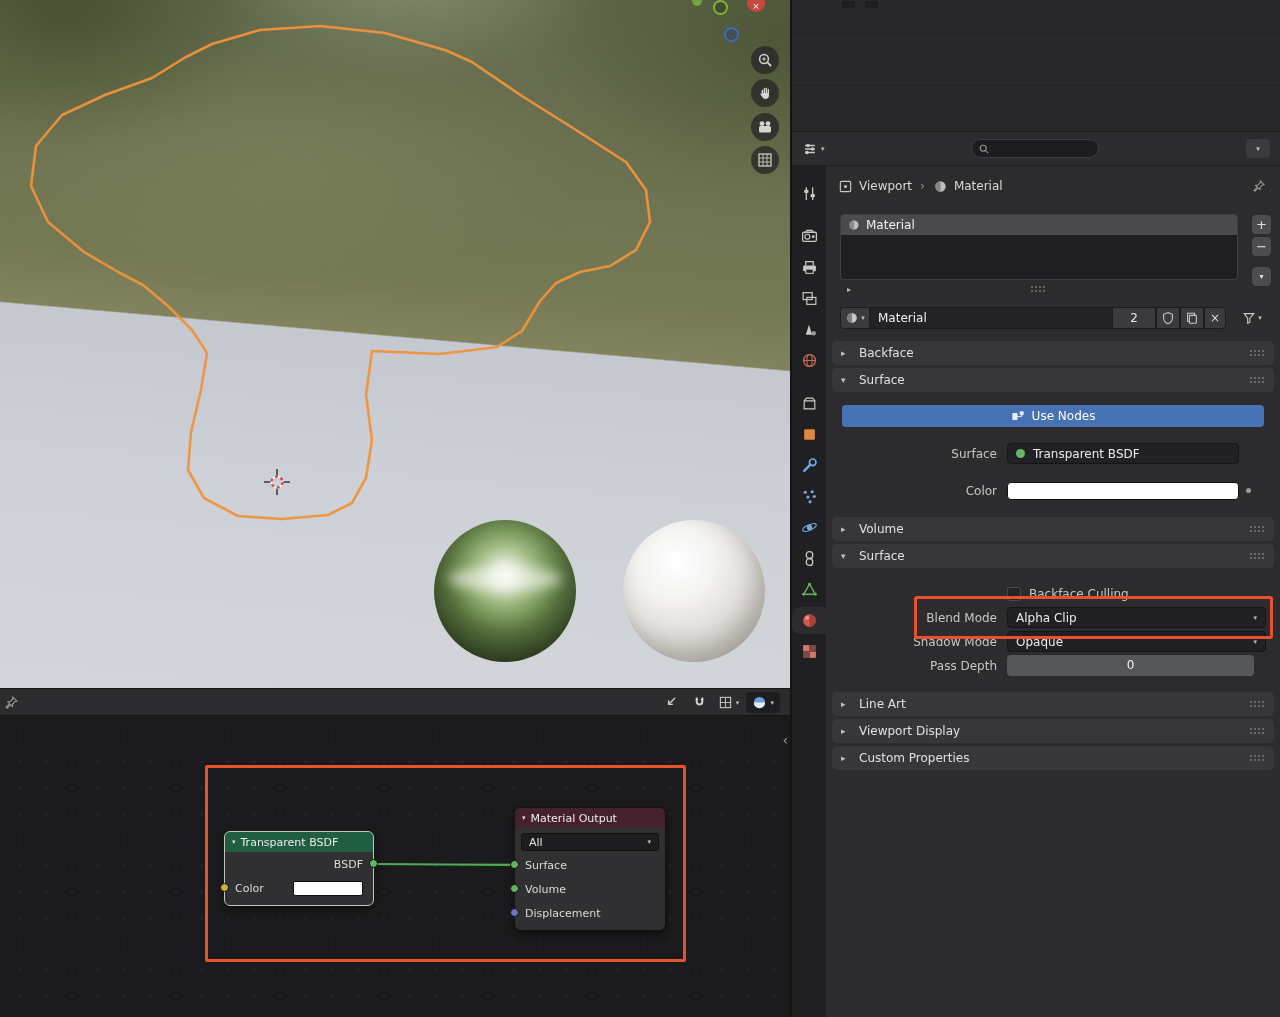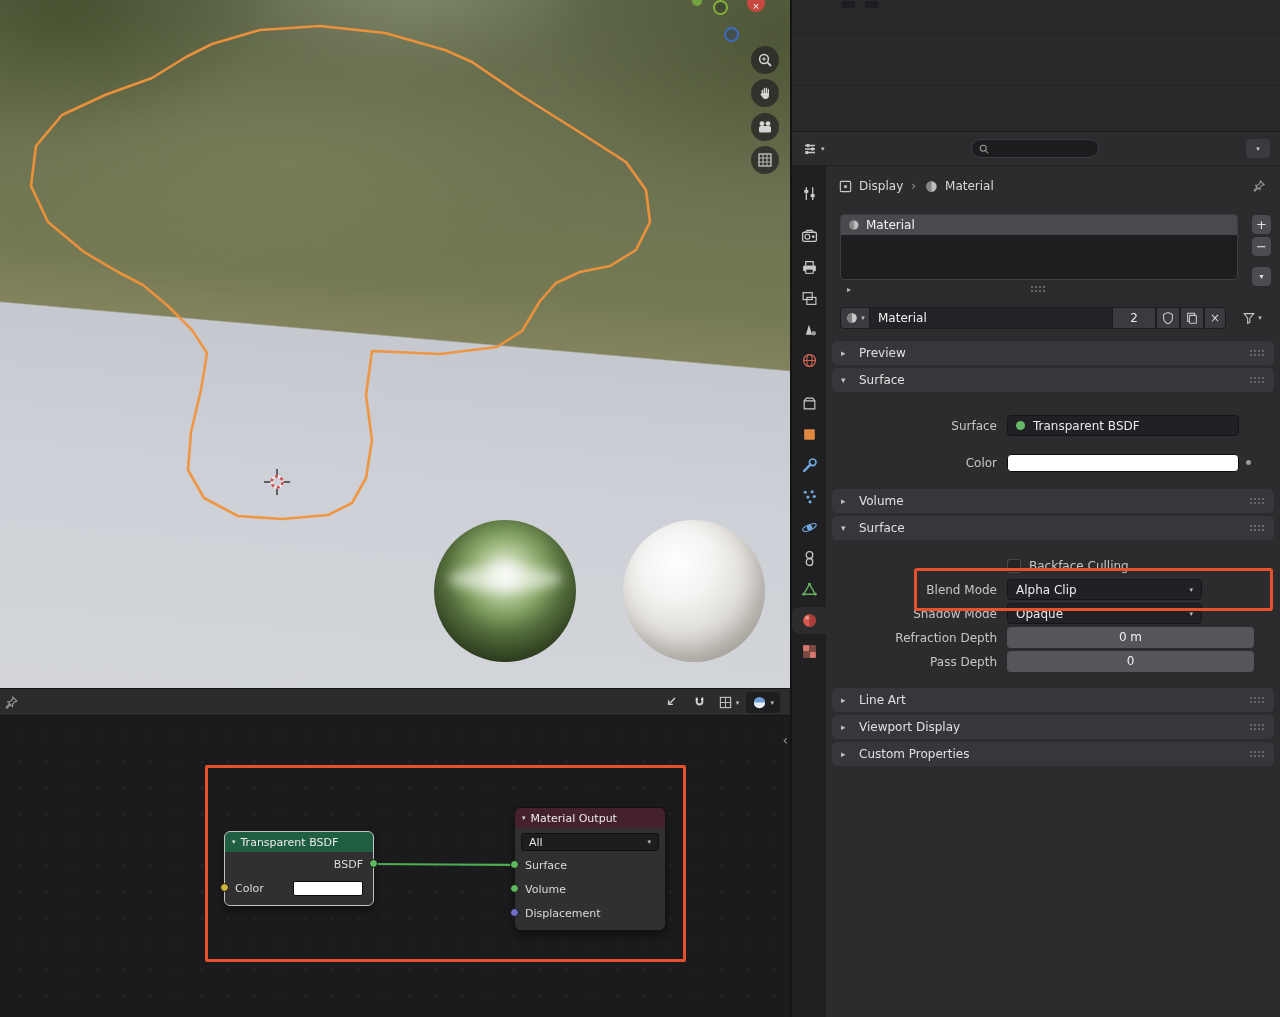--- a/index.html
+++ b/index.html
@@ -147,21 +147,21 @@
 
   .use-nodes{margin:6px 10px 4px 16px;width:422px;height:22px;background:#4772b3;border-radius:4px;color:#fff;
     display:flex;align-items:center;justify-content:center;gap:7px}
   .use-nodes svg{width:14px;height:14px}
 
   .prop-row{height:21px;margin:3px 10px 3px 0;display:flex;align-items:center;position:relative}
   .prop-row.spaced{margin-top:16px}
   .plabel{width:181px;padding-right:10px;text-align:right;color:#c6c6c6;flex:none}
   .dd{height:21px;background:#212125;border:1px solid #151517;border-radius:4px;display:flex;align-items:center;
     padding:0 8px;color:#eaeaea}
-  .w232{width:232px}.w247{width:195px}
+  .w232{width:232px}.w247{width:259px}
   .ddchev{margin-left:auto;font-size:7px;color:#bdbdbd}
   .dot-green{width:9px;height:9px;border-radius:50%;background:#67b569;margin-right:8px;flex:none}
   .color-swatch{height:18px;background:#fff;border-radius:4px;border:1px solid #0f0f0f}
   .decorator-dot{width:5px;height:5px;border-radius:50%;background:#9a9a9a;margin-left:7px}
   .numfield{width:247px;height:21px;background:#55565a;border-radius:4px;text-align:center;line-height:21px;color:#f0f0f0}
   .checkbox{width:14px;height:14px;background:#232326;border:1px solid #4a4a4d;border-radius:3px;margin-right:8px;flex:none}
   .cb-label{color:#c6c6c6}
   .hl-blend{position:absolute;left:88px;right:-3px;top:-11px;height:43px;border:3px solid #e8512d;border-radius:3px;
     pointer-events:none;z-index:5}
 </style>
@@ -451,21 +451,21 @@
 
       <div class="props-main">
 
         <div class="breadcrumb">
           <span class="bc-icon">
             <svg viewBox="0 0 16 16">
                 <rect x="2.5" y="2.5" width="11" height="11" rx="1.2" stroke="#c9c9c9" fill="none" stroke-width="1.2"></rect>
                 <circle cx="8" cy="8" r="1.6" fill="#c9c9c9"></circle>
               </svg>
           </span>
-          <span>Display</span>
+          <span>Viewport</span>
           <span class="bc-sep">›</span>
           <span class="bc-icon">
             <svg viewBox="0 0 16 16">
                 <circle cx="8" cy="8" r="5.5" fill="#bdbdbd"></circle>
                 <path d="M8 2.5a5.5 5.5 0 0 0 0 11z" fill="#858585"></path>
               </svg>
           </span>
           <span>Material</span>
           <span class="bc-pin">
             <svg viewBox="0 0 16 16" width="14" height="14">
@@ -522,30 +522,38 @@
                 <path d="M2.5 3h11L9 8.2v4.6l-2.5 1.4V8.2z" stroke="#c9c9c9" fill="none" stroke-width="1.2"></path>
               </svg>
             <span class="tiny-chev">▾</span>
           </div>
         </div>
 
         <div class="panels">
 
           <div class="panel-h">
             <span class="tri">▸</span>
-            <span class="pt">Preview</span>
+            <span class="pt">Backface</span>
             <span class="grip"></span>
           </div>
 
           <div class="panel-h">
             <span class="tri">▾</span>
             <span class="pt">Surface</span>
             <span class="grip"></span>
           </div>
           <div class="panel-body">
+            <div class="use-nodes">
+              <svg viewBox="0 0 16 16">
+                  <rect x="1.5" y="4.5" width="6" height="8" rx="1" fill="#e8eef8"></rect>
+                  <rect x="10" y="2.5" width="4.5" height="4.5" rx="1" fill="#e8eef8"></rect>
+                  <path d="M7.5 8.5h3.5M12.2 7v2" stroke="#e8eef8" stroke-width="1.2" fill="none"></path>
+                </svg>
+              <span>Use Nodes</span>
+            </div>
             <div class="prop-row spaced">
               <span class="plabel">Surface</span>
               <div class="dd w232">
                 <span class="dot-green"></span>
                 <span>Transparent BSDF</span>
               </div>
             </div>
             <div class="prop-row spaced">
               <span class="plabel">Color</span>
               <div class="color-swatch w232"></div>
@@ -579,24 +587,20 @@
               <div class="hl-blend"></div>
             </div>
             <div class="prop-row">
               <span class="plabel">Shadow Mode</span>
               <div class="dd w247">
                 <span>Opaque</span>
                 <span class="ddchev">▾</span>
               </div>
             </div>
             <div class="prop-row">
-              <span class="plabel">Refraction Depth</span>
-              <div class="numfield">0 m</div>
-            </div>
-            <div class="prop-row">
               <span class="plabel">Pass Depth</span>
               <div class="numfield">0</div>
             </div>
           </div>
 
           <div class="panel-h">
             <span class="tri">▸</span>
             <span class="pt">Line Art</span>
             <span class="grip"></span>
           </div>

